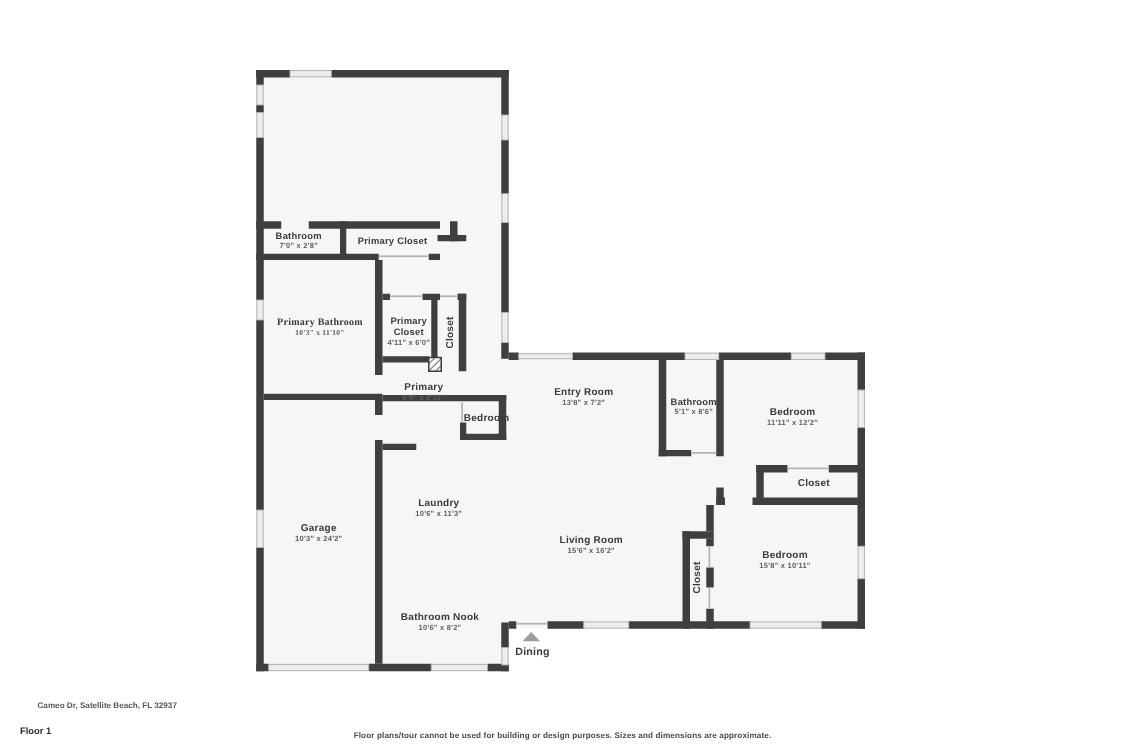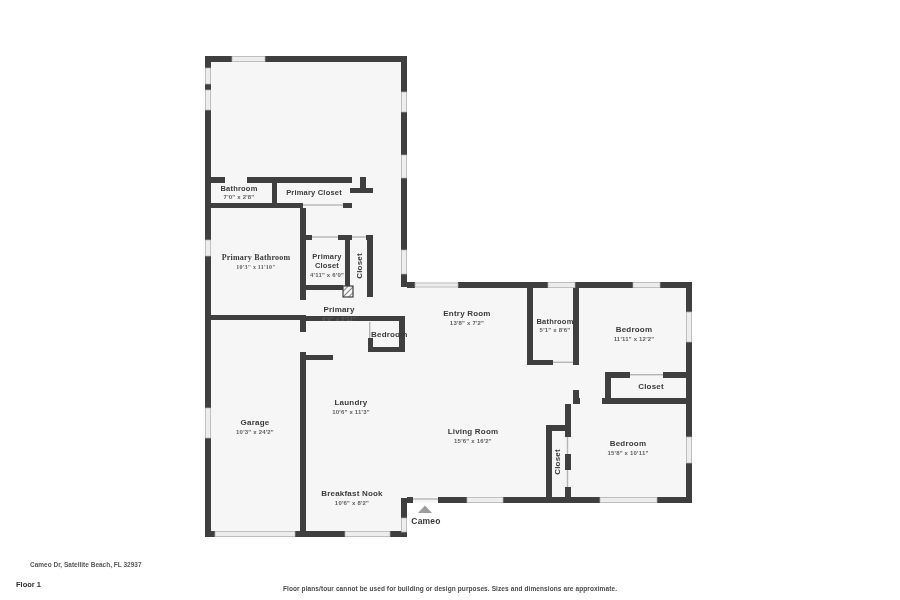--- a/index.html
+++ b/index.html
@@ -250,25 +250,25 @@
   <div class="room-label vert" style="left:538px;top:457px;width:40px;">
     <span class="room-name">Closet</span>
   </div>
 
   <div class="room-label" style="left:578px;top:439px;width:100px;">
     <span class="room-name">Bedroom</span>
     <span class="room-dims">15'8" x 10'11"</span>
   </div>
 
   <div class="room-label" style="left:302px;top:489px;width:100px;">
-    <span class="room-name">Breakfast Nook</span>
+    <span class="room-name">Bathroom Nook</span>
     <span class="room-dims">10'6" x 8'2"</span>
   </div>
 
   <div class="room-label entry-label" style="left:406px;top:516px;width:40px;">
-    <span class="room-name">Cameo</span>
+    <span class="room-name">Dining</span>
   </div>
 
   <div class="address">Cameo Dr, Satellite Beach, FL 32937</div>
   <div class="floor-label">Floor 1</div>
   <div class="disclaimer">Floor plans/tour cannot be used for building or design purposes. Sizes and dimensions are approximate.</div>
 
 </div>
 
 </body></html>

